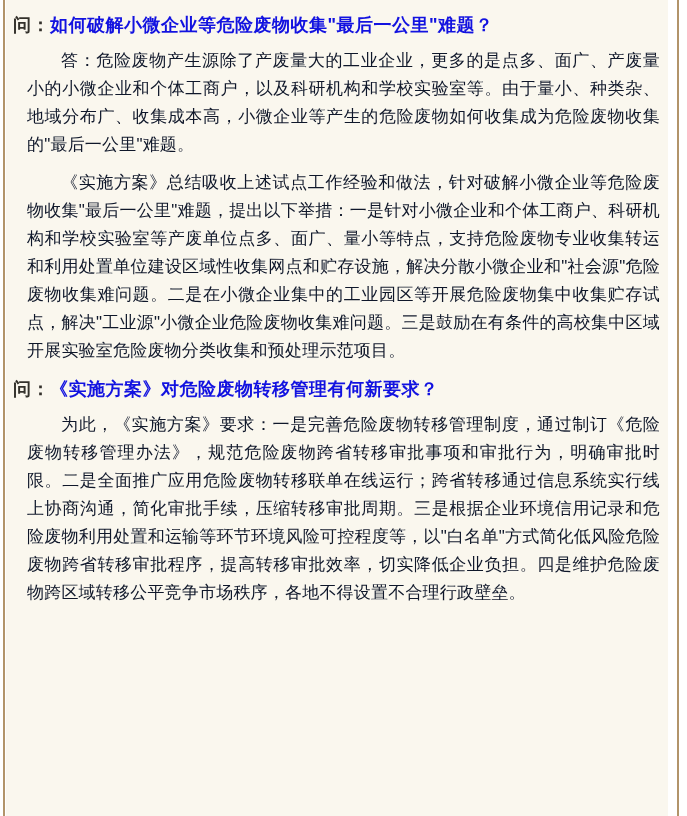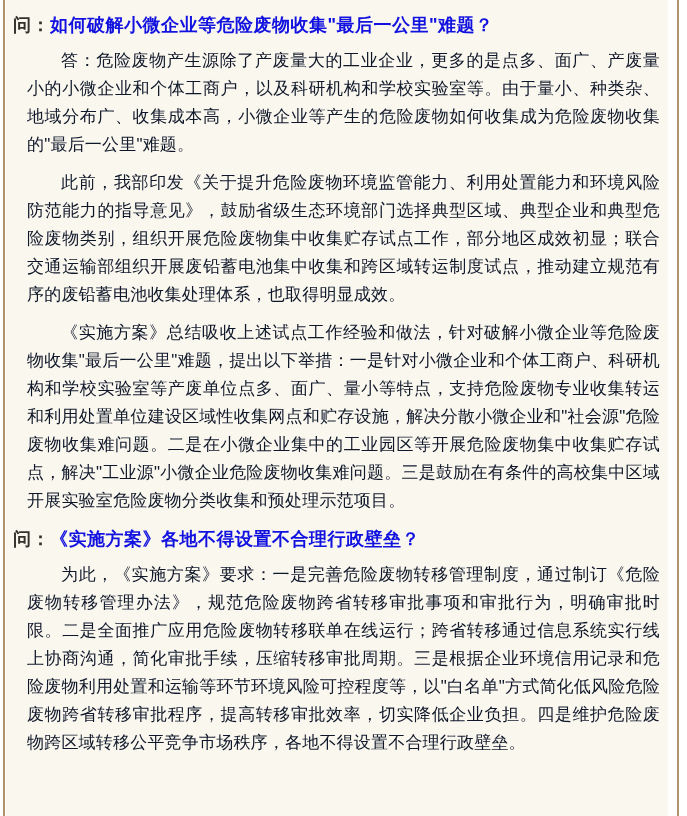--- a/index.html
+++ b/index.html
@@ -56,25 +56,24 @@
   <div class="vrule left"></div>
   <div class="vrule right"></div>
 
   <div class="panel">
 
     <section>
       <h2 class="q-heading">
         <span class="q-prefix">问：</span><span class="q-title">如何破解小微企业等危险废物收集"最后一公里"难题？</span>
       </h2>
       <p class="para">答：危险废物产生源除了产废量大的工业企业，更多的是点多、面广、产废量小的小微企业和个体工商户，以及科研机构和学校实验室等。由于量小、种类杂、地域分布广、收集成本高，小微企业等产生的危险废物如何收集成为危险废物收集的"最后一公里"难题。</p>
-      <p class="para">此前，我部印发《关于提升危险废物环境监管能力、利用处置能力和环境风险防范能力的指导意见》，鼓励省级生态环境部门选择典型区域、典型企业和典型危险废物类别，组织开展危险废物集中收集贮存试点工作，部分地区成效初显；联合交通运输部组织开展废铅蓄电池集中收集和跨区域转运制度试点，推动建立规范有序的废铅蓄电池收集处理体系，也取得明显成效。</p>
       <p class="para">《实施方案》总结吸收上述试点工作经验和做法，针对破解小微企业等危险废物收集"最后一公里"难题，提出以下举措：一是针对小微企业和个体工商户、科研机构和学校实验室等产废单位点多、面广、量小等特点，支持危险废物专业收集转运和利用处置单位建设区域性收集网点和贮存设施，解决分散小微企业和"社会源"危险废物收集难问题。二是在小微企业集中的工业园区等开展危险废物集中收集贮存试点，解决"工业源"小微企业危险废物收集难问题。三是鼓励在有条件的高校集中区域开展实验室危险废物分类收集和预处理示范项目。</p>
     </section>
 
     <section>
       <h2 class="q-heading">
-        <span class="q-prefix">问：</span><span class="q-title">《实施方案》各地不得设置不合理行政壁垒？</span>
+        <span class="q-prefix">问：</span><span class="q-title">《实施方案》对危险废物转移管理有何新要求？</span>
       </h2>
       <p class="para">为此，《实施方案》要求：一是完善危险废物转移管理制度，通过制订《危险废物转移管理办法》，规范危险废物跨省转移审批事项和审批行为，明确审批时限。二是全面推广应用危险废物转移联单在线运行；跨省转移通过信息系统实行线上协商沟通，简化审批手续，压缩转移审批周期。三是根据企业环境信用记录和危险废物利用处置和运输等环节环境风险可控程度等，以"白名单"方式简化低风险危险废物跨省转移审批程序，提高转移审批效率，切实降低企业负担。四是维护危险废物跨区域转移公平竞争市场秩序，各地不得设置不合理行政壁垒。</p>
     </section>
 
   </div>
 </div>
 
 </body></html>

